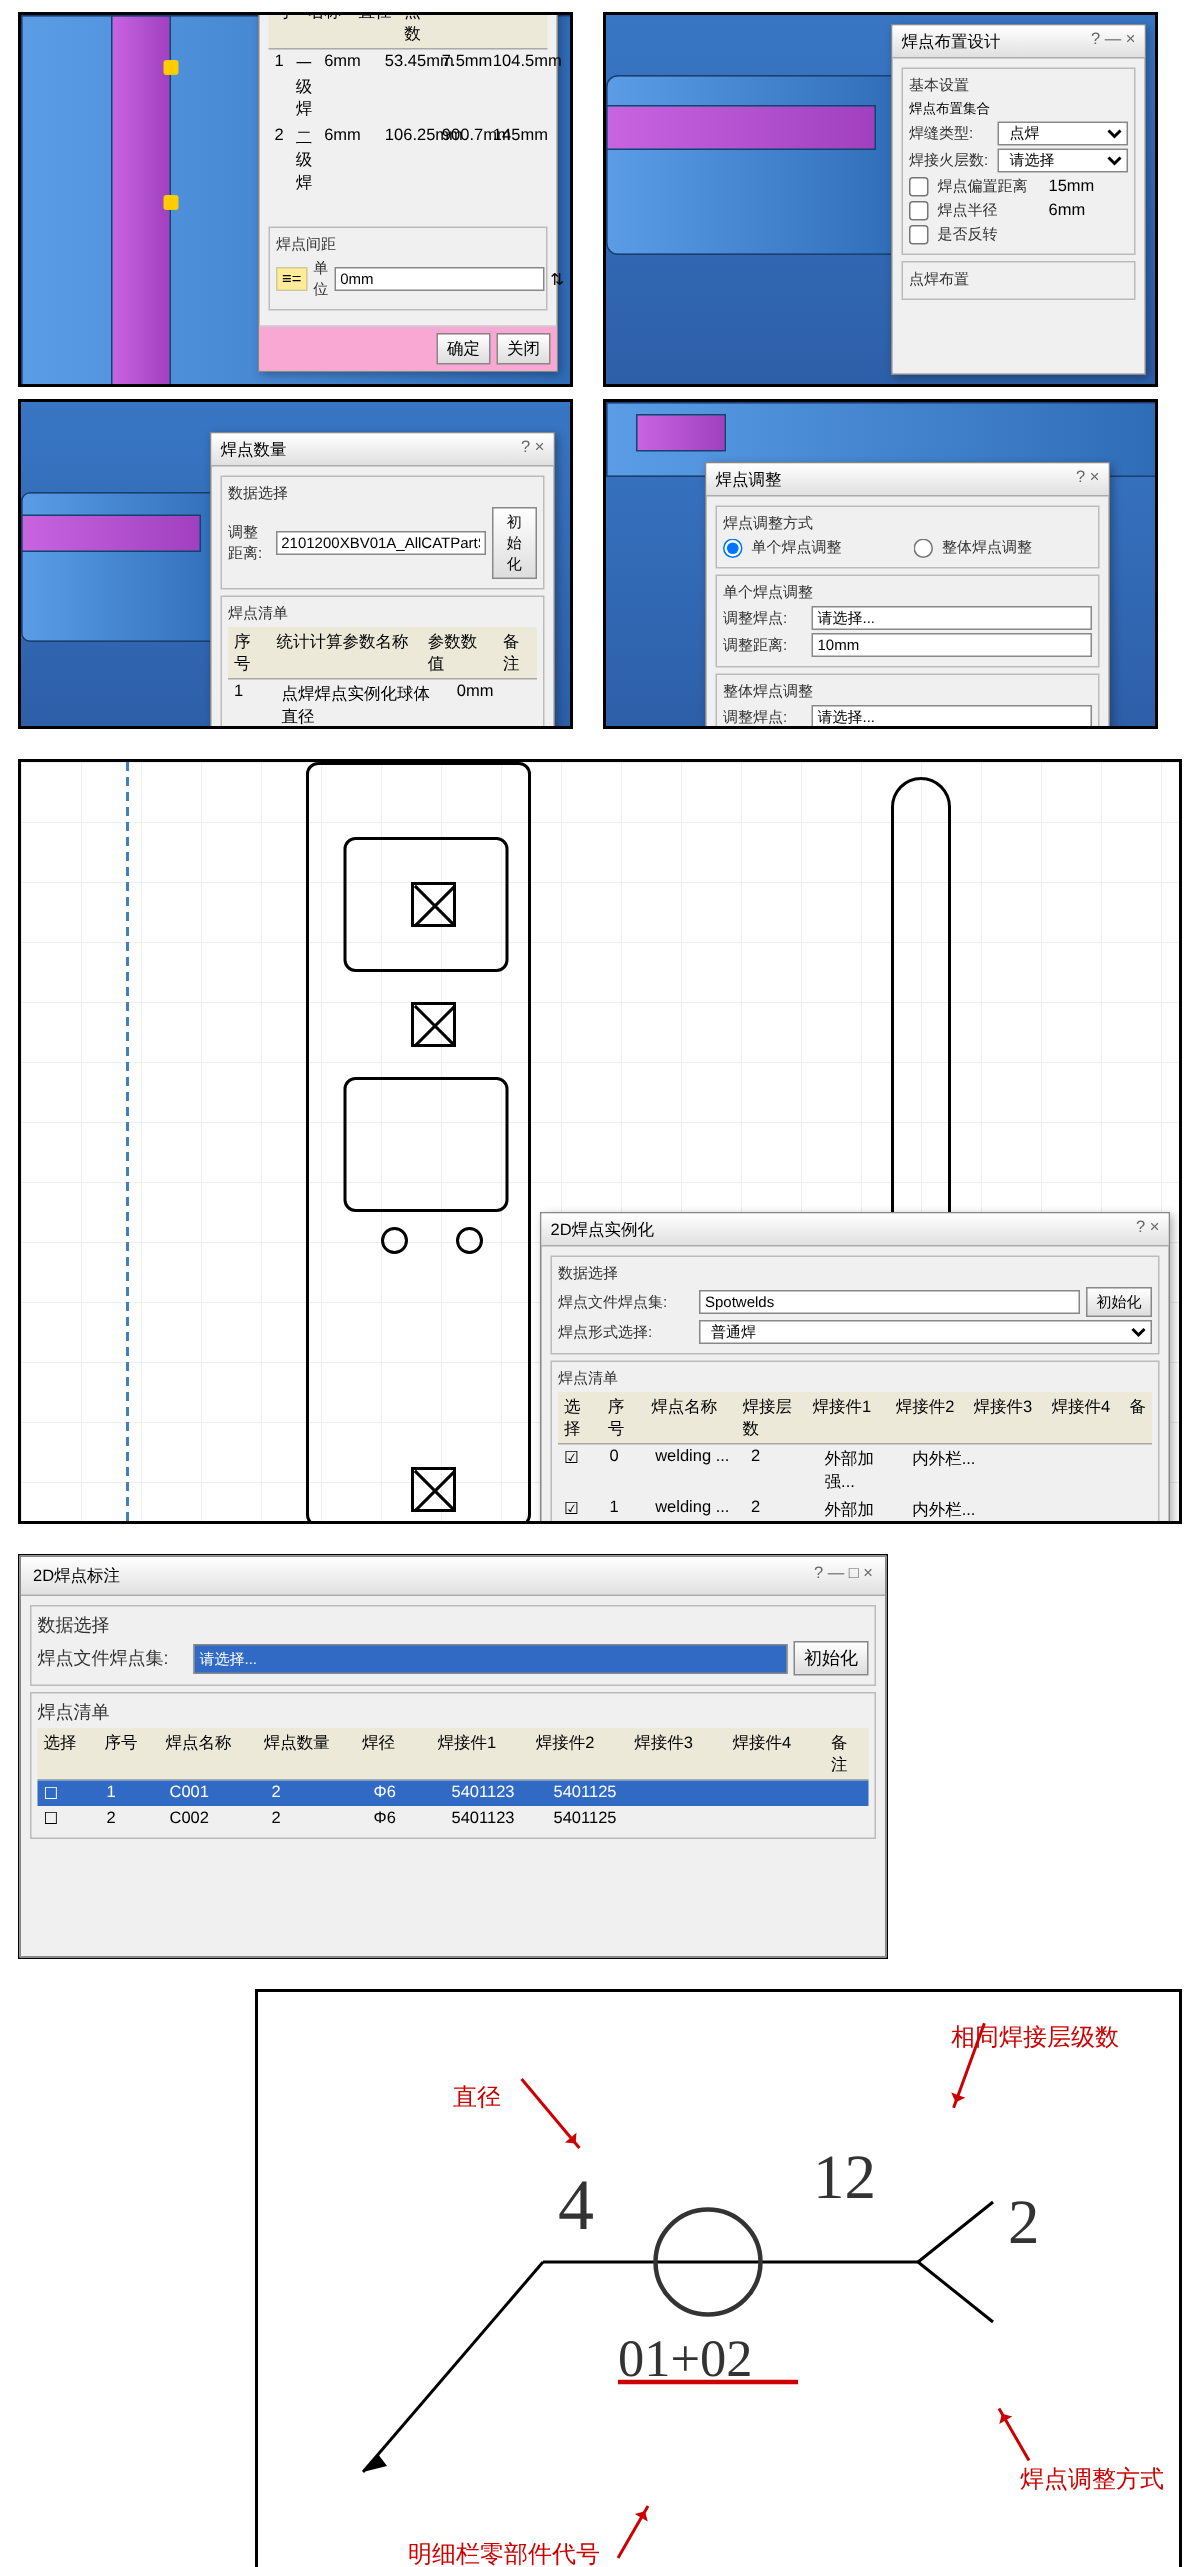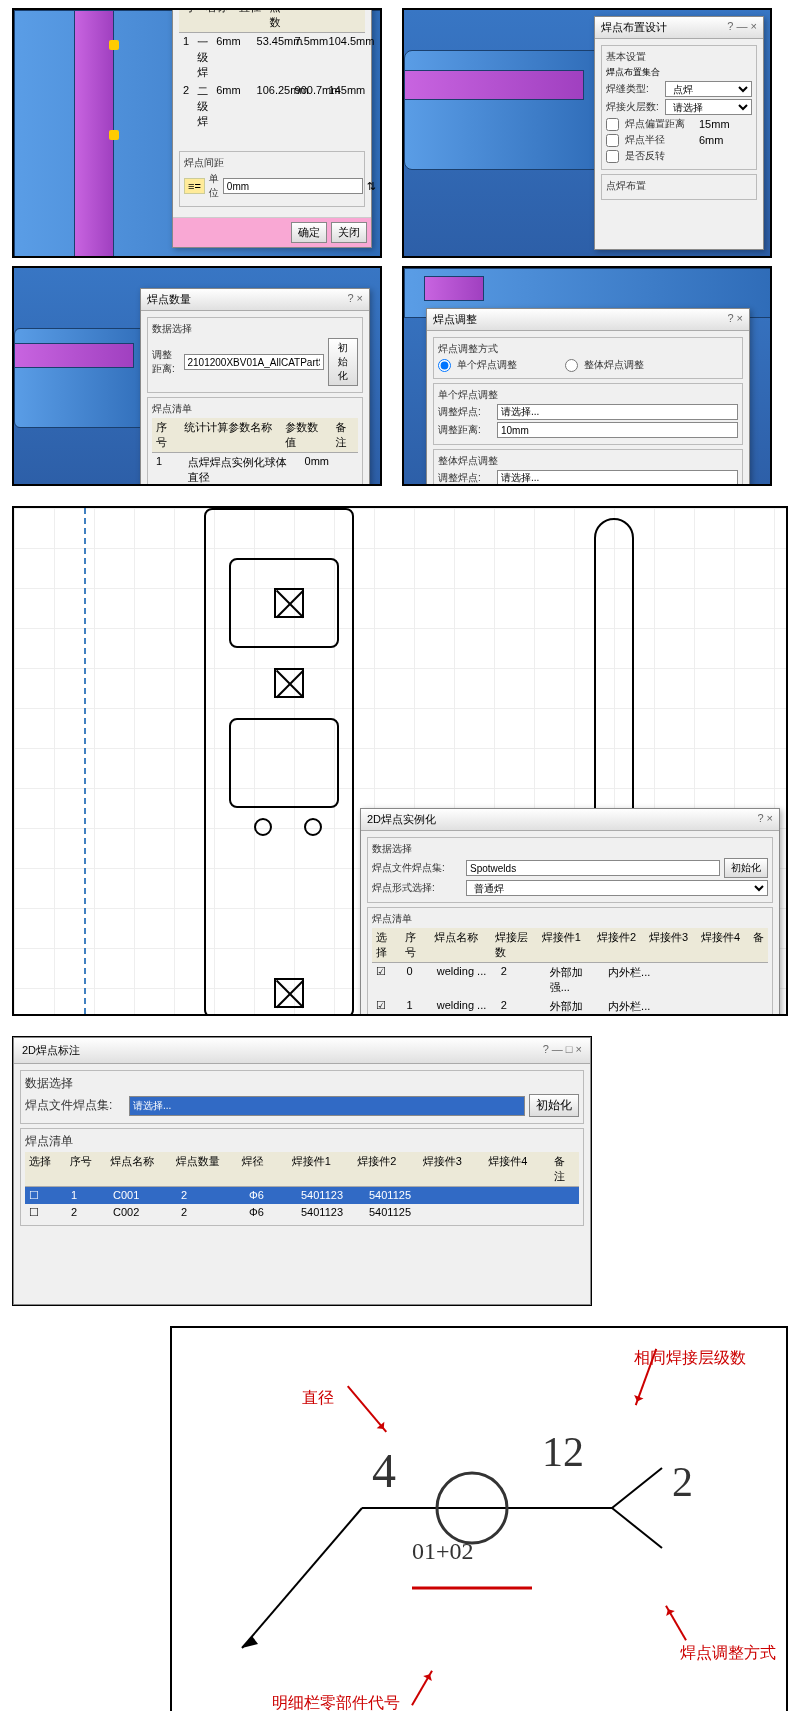--- a/index.html
+++ b/index.html
@@ -183,21 +183,21 @@
         </div>
       </div>
 
     </div>
   </div>
 
   <div class="panel" style="width:370px;height:220px">
     <div class="cad-bg"></div>
     <div class="cad-part" style="left:0;top:0;width:370px;height:50px"></div>
     <div class="cad-part purple" style="left:20px;top:8px;width:60px;height:25px"></div>
-    <div class="dialog" style="right:20px;top:40px;width:324px">
+    <div class="dialog" style="right:30px;top:40px;width:270px">
       <div class="dlg-title">
           <span>焊点调整</span>
           <span>? ×</span>
         </div>
       <div class="dlg-body">
         <div class="fieldset">
             <div class="fieldset-title">焊点调整方式</div>
           <div class="fld-row">
               <input type="radio" checked="" style="">
               <label>单个焊点调整</label>
@@ -369,19 +369,19 @@
     <polygon points="30,220 40,208 46,216" fill="#000"></polygon>
     <line x1="150" y1="80" x2="400" y2="80" stroke="#000" stroke-width="2"></line>
     <line x1="400" y1="80" x2="450" y2="40" stroke="#000" stroke-width="2"></line>
     <line x1="400" y1="80" x2="450" y2="120" stroke="#000" stroke-width="2"></line>
     <circle cx="260" cy="80" r="35" fill="none" stroke="#333" stroke-width="3"></circle>
     <line x1="200" y1="160" x2="320" y2="160" stroke="#c00" stroke-width="3"></line>
   </svg>
   <div class="hand-char" style="left:200px;top:115px">4</div>
   <div class="hand-char" style="left:370px;top:100px;font-size:42px">12</div>
   <div class="hand-char" style="left:500px;top:130px;font-size:42px">2</div>
-  <div class="hand-char" style="left:240px;top:210px;font-size:24px">01+02</div>
+  <div class="hand-char" style="left:240px;top:225px;font-size:35px">01+02</div>
 
   <div class="annot-label" style="left:100px;bottom:10px">明细栏零部件代号</div>
   <div class="arrow" style="left:230px;bottom:35px;width:40px;transform:rotate(-60deg)"></div>
   <div class="annot-label" style="right:10px;bottom:60px">焊点调整方式</div>
   <div class="arrow" style="right:90px;bottom:100px;width:40px;transform:rotate(-120deg)"></div>
 </div>
 
 </body></html>

